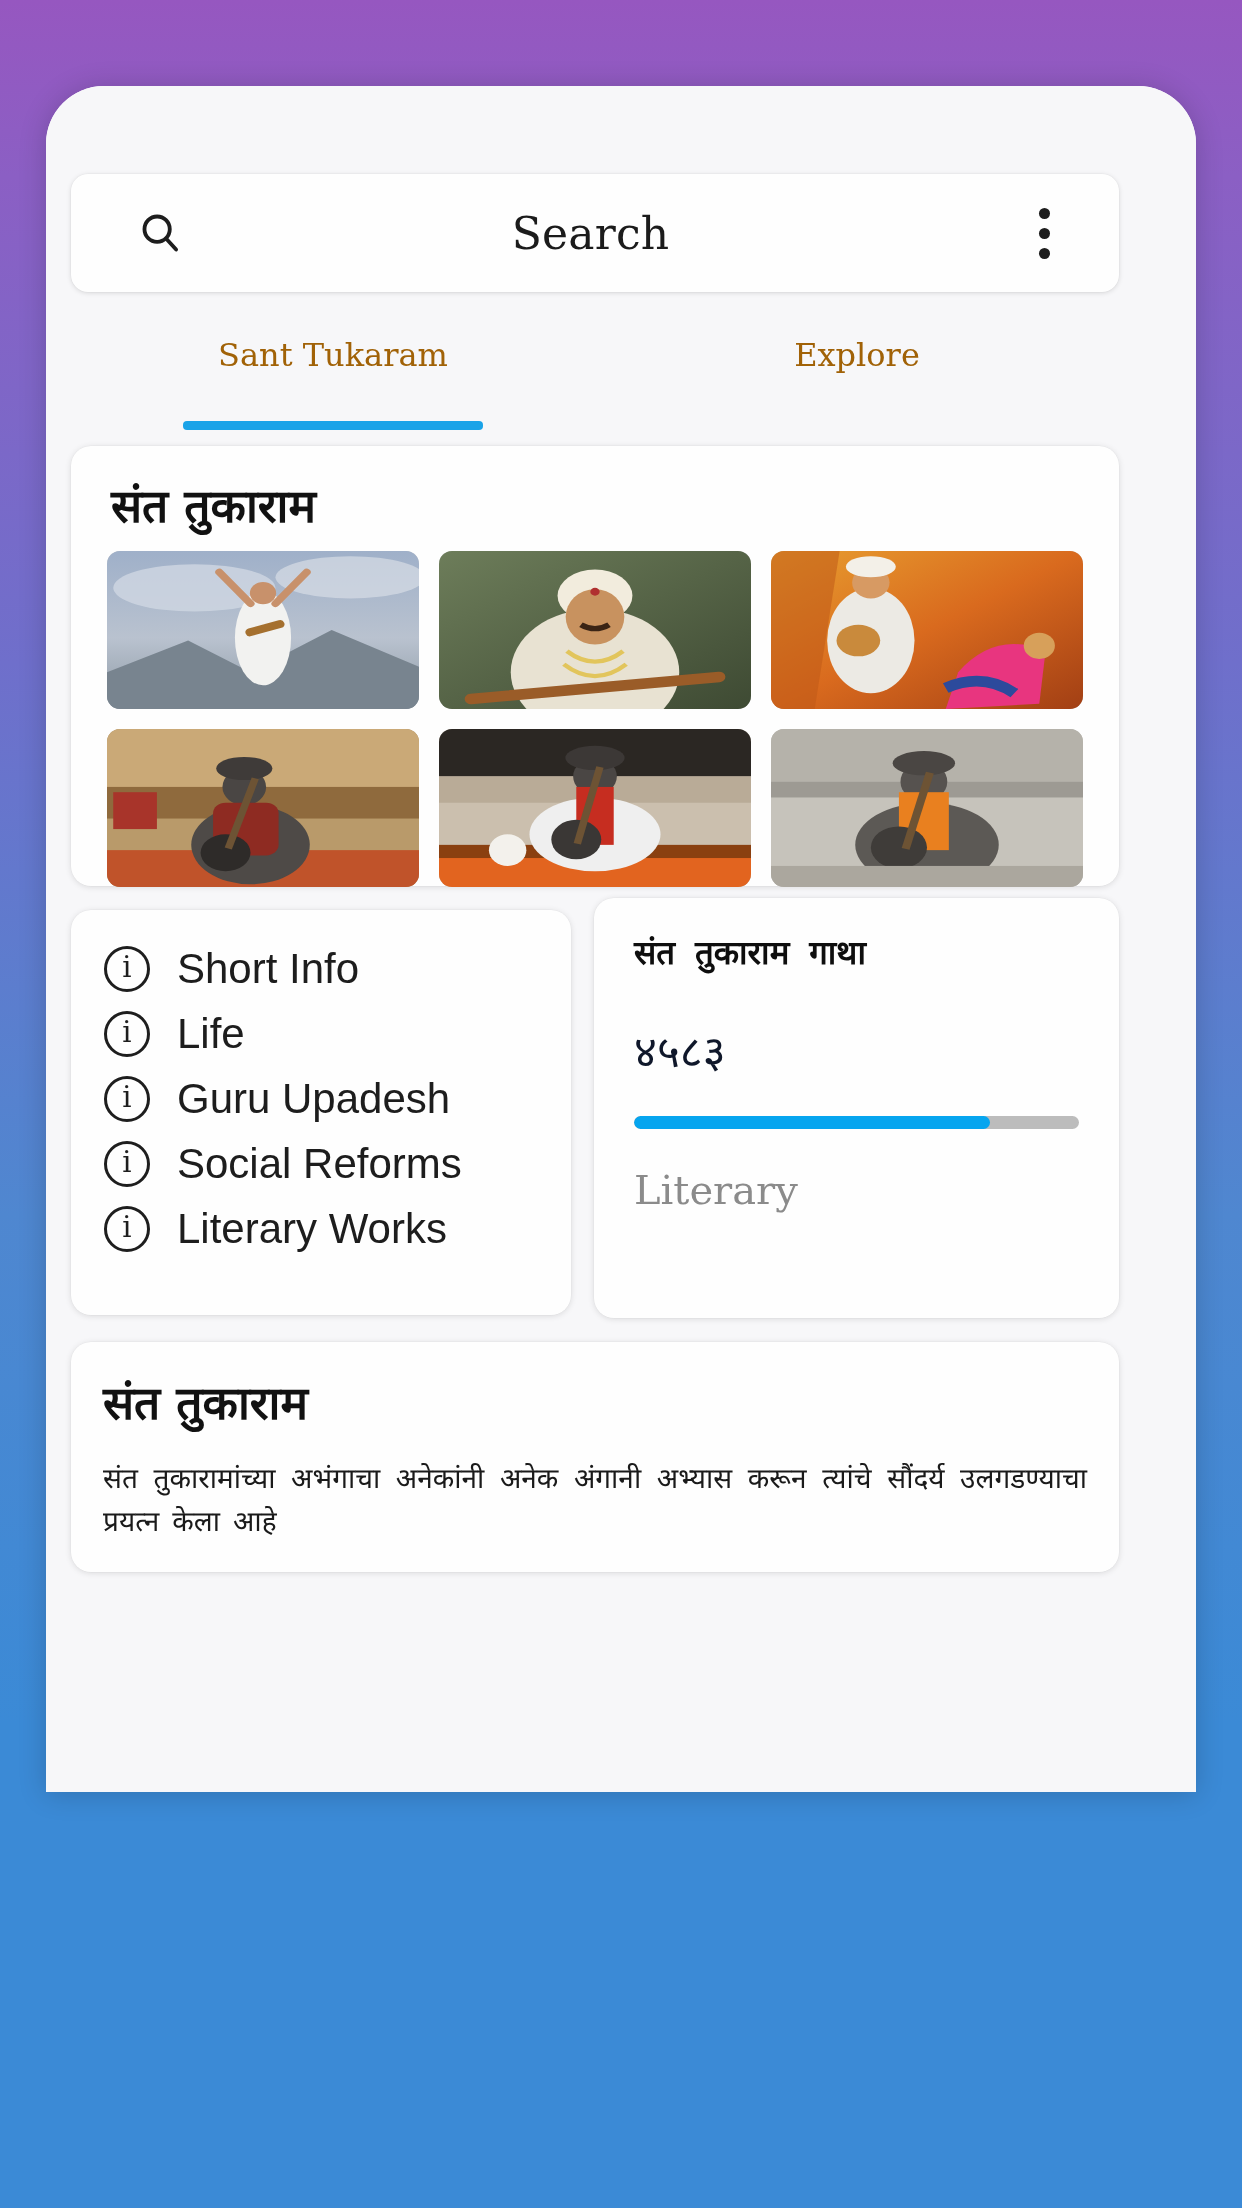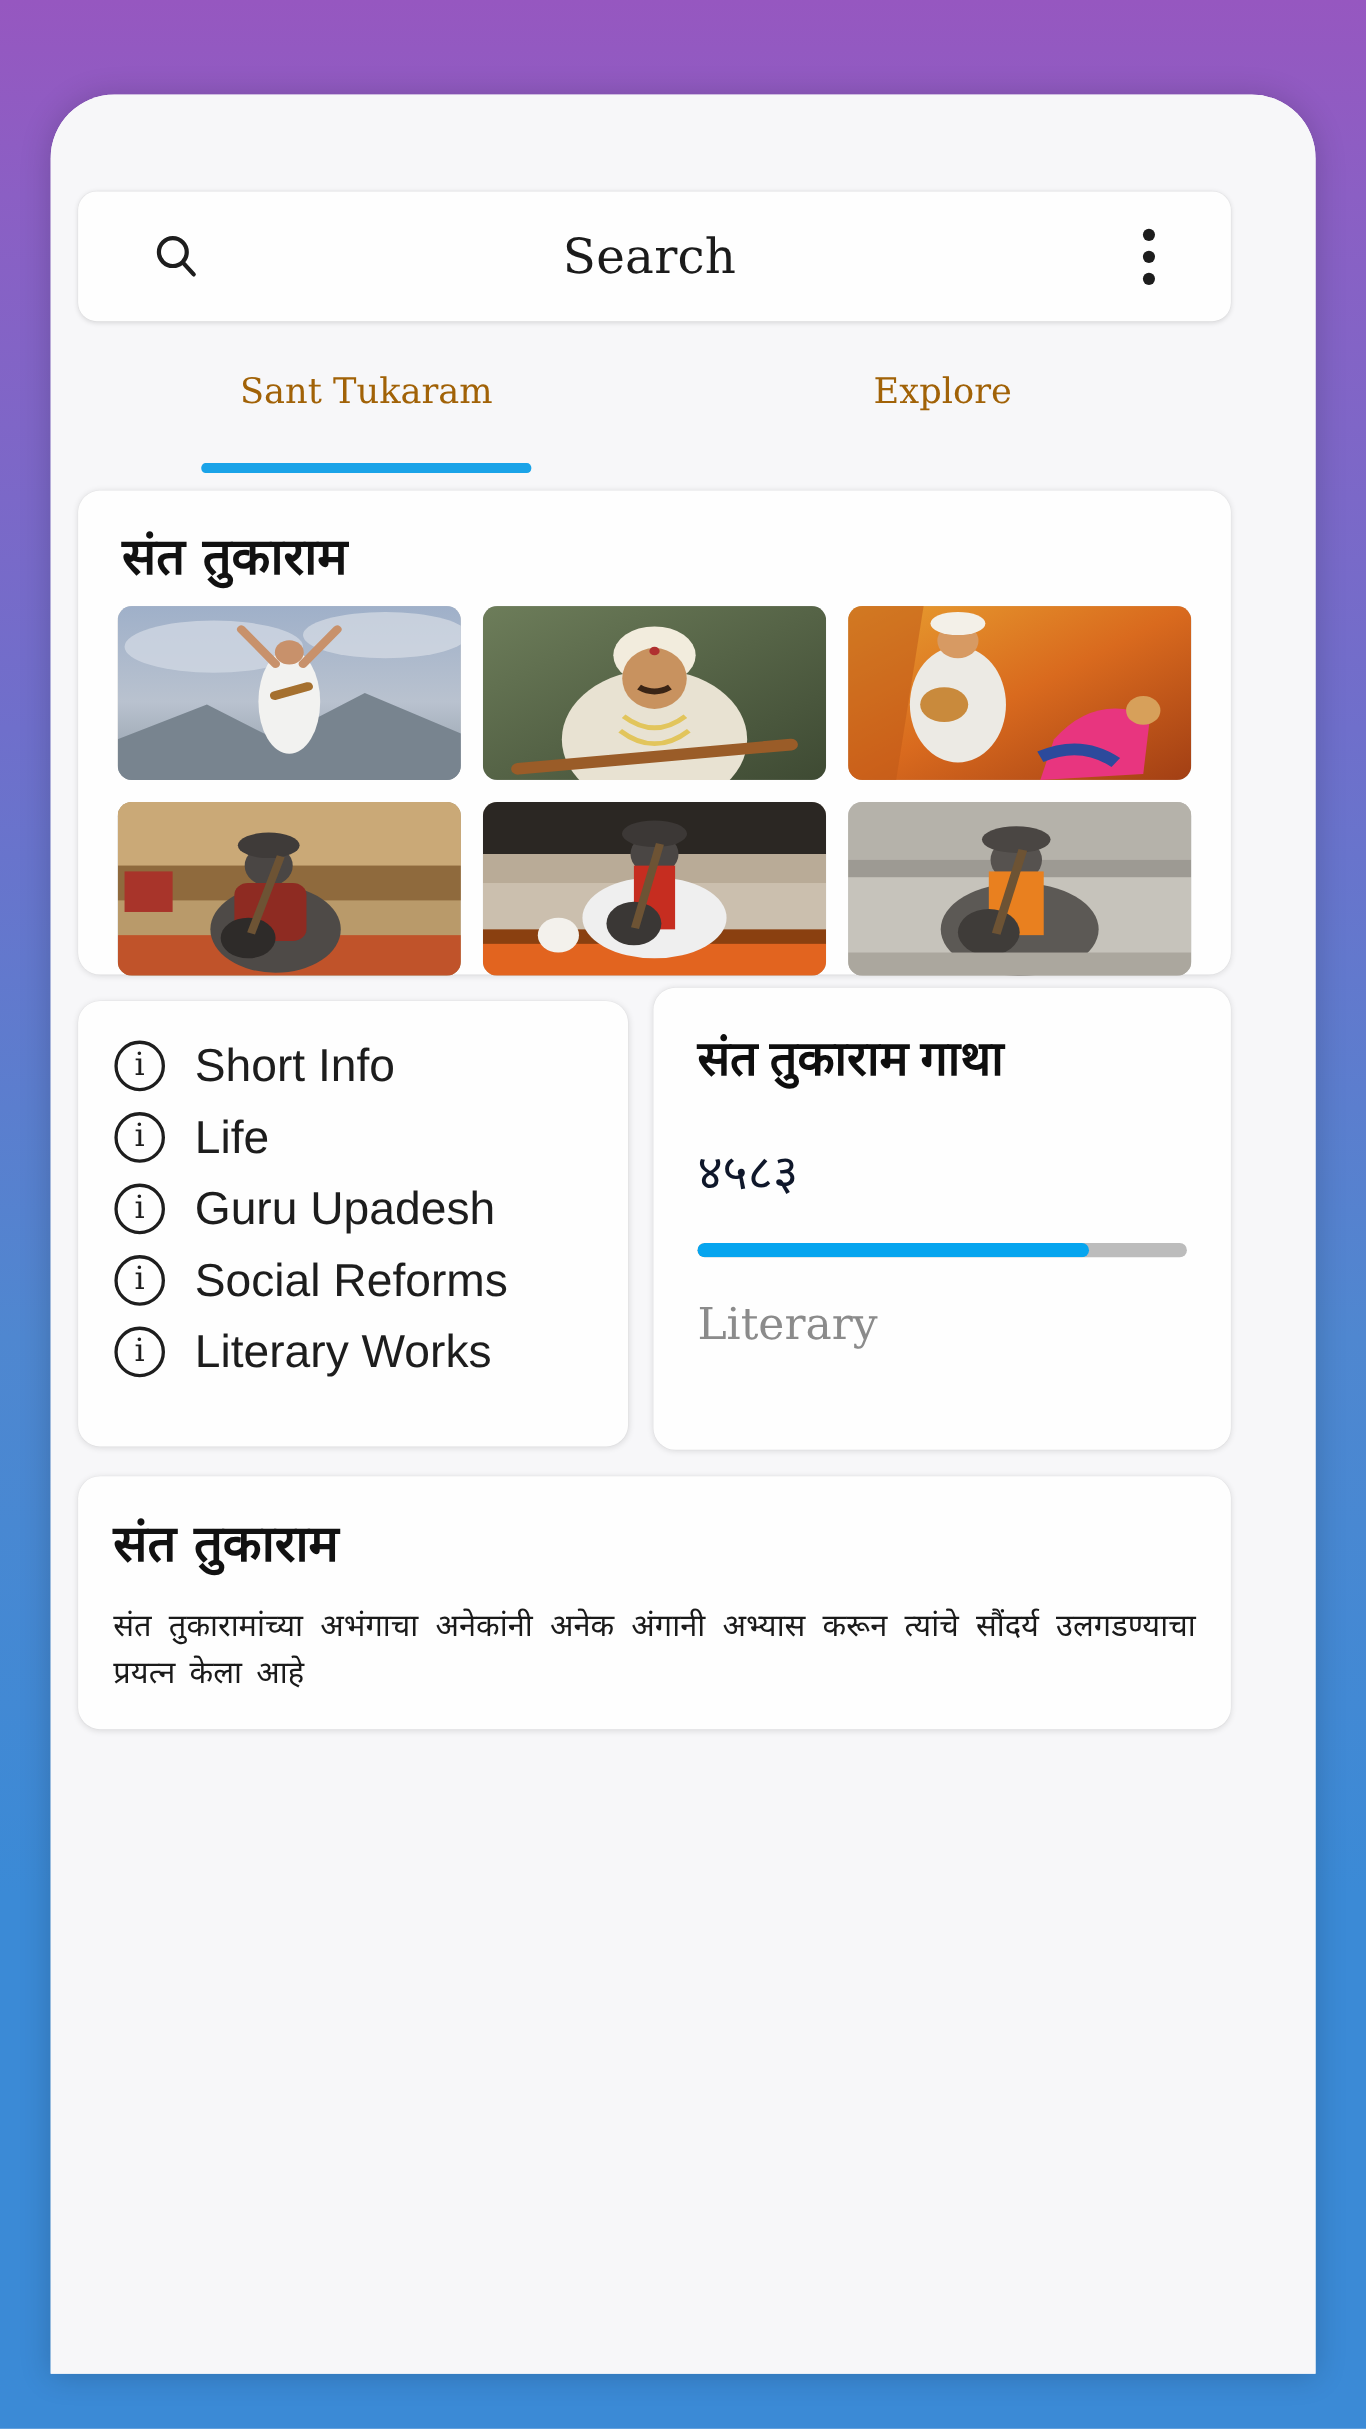--- a/index.html
+++ b/index.html
@@ -7,21 +7,21 @@
   body {
     font-family:"DejaVu Sans", sans-serif;
     background:linear-gradient(180deg,#9657c0 0%, #8b5fc4 8%, #6f6fcb 30%, #4f87d0 55%, #3b8ad6 78%, #3b8ad6 100%);
     position:relative;
   }
 
   
   .phone-frame{
     position:absolute;
     left:46px; top:86px;
-    width:1150px; height:2072px;
+    width:1150px; height:1706px;
     background:#ffffff;
     border-radius:58px 58px 0 0;
     overflow:hidden;
     box-shadow:0 2px 28px rgba(0,0,0,0.18);
   }
   .screen{
     position:absolute; inset:0;
     background:#f7f7f9;
     padding:0;
   }
@@ -136,23 +136,23 @@
     margin-left:27px;
     font-size:42px;
     color:#1d1d1d;
     font-family:Liberation Sans, sans-serif;
     white-space:nowrap;
   }
 
   
   .gatha-card{ left:548px; top:812px; width:525px; height:420px; padding:36px 40px; }
   .gatha-title{
-    font-size:44px;font-weight:700;color:#0e0e0e;
+    font-size:33px;font-weight:700;color:#0e0e0e;
     line-height:1.32;
-    font-family:Liberation Serif, serif;
+    font-family:Liberation Mono, monospace;
   }
   .gatha-count{
     margin-top:42px;
     font-size:44px;color:#0f172a;
     font-family:"DejaVu Sans", sans-serif;
   }
   .pbar{
     margin-top:36px;
     width:100%; height:13px;
     background:#bcbcbc; border-radius:7px; overflow:hidden;

